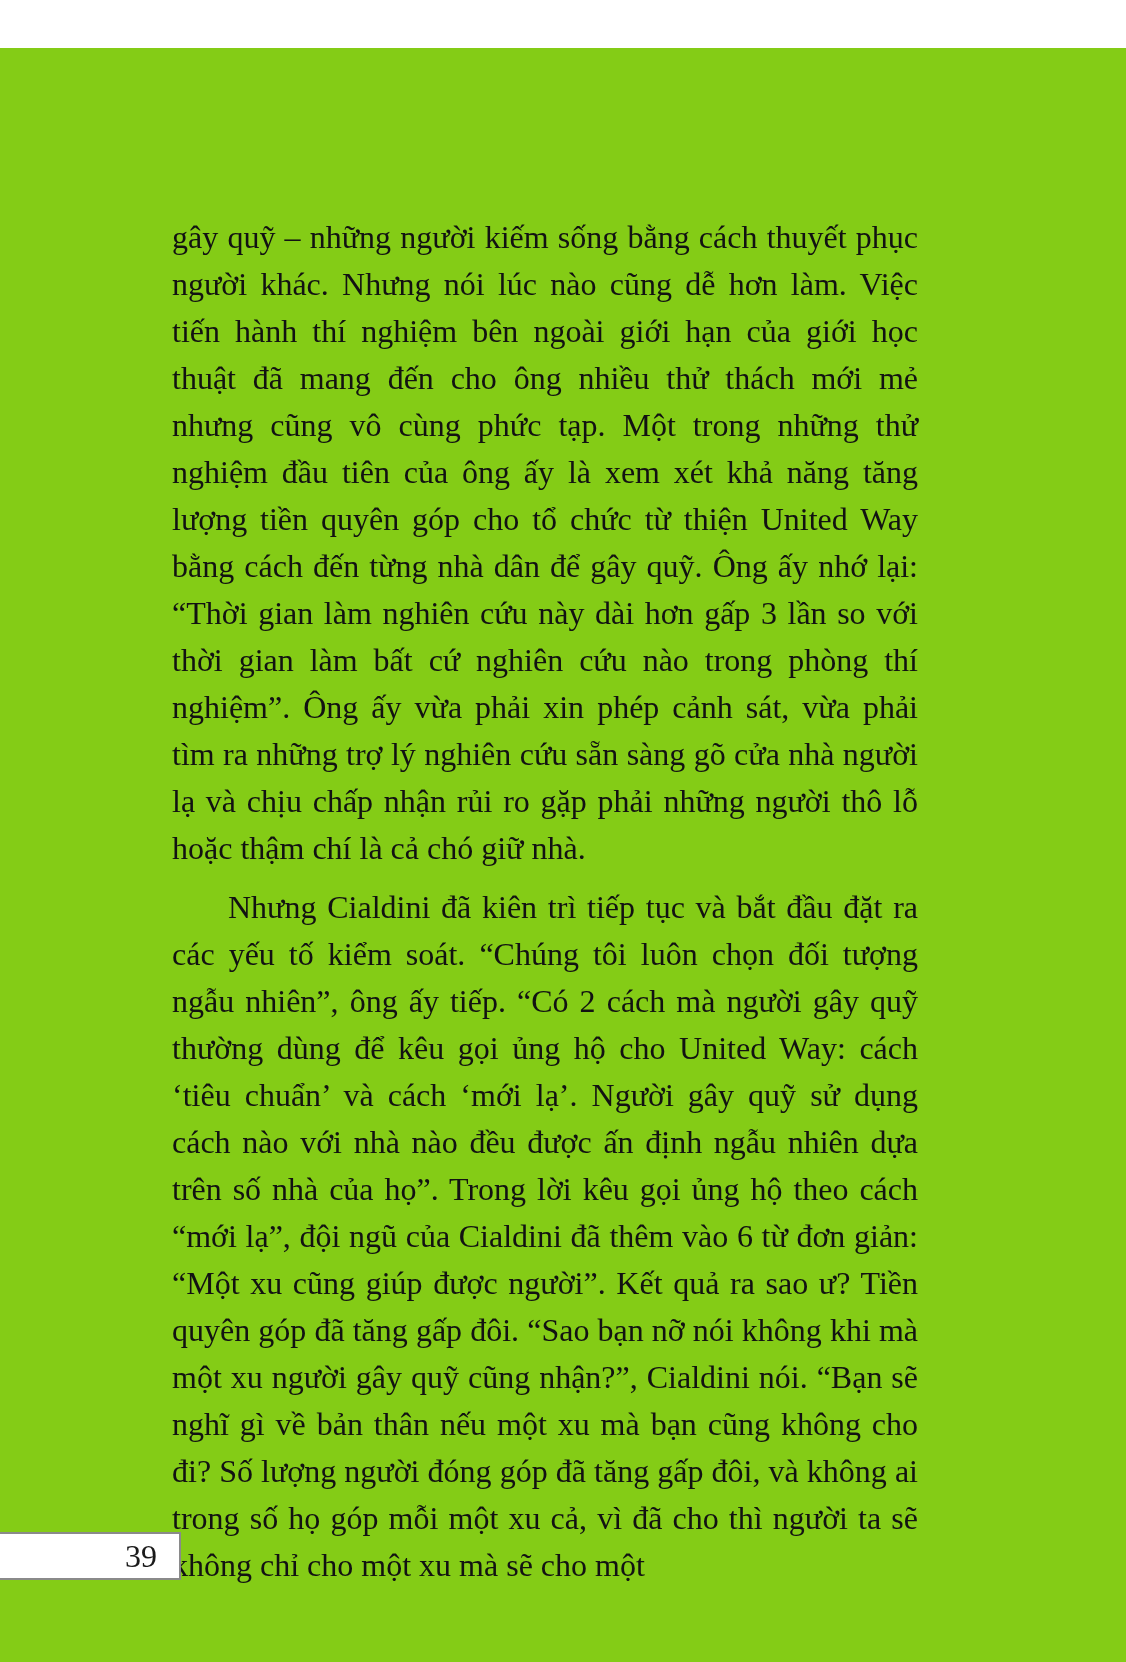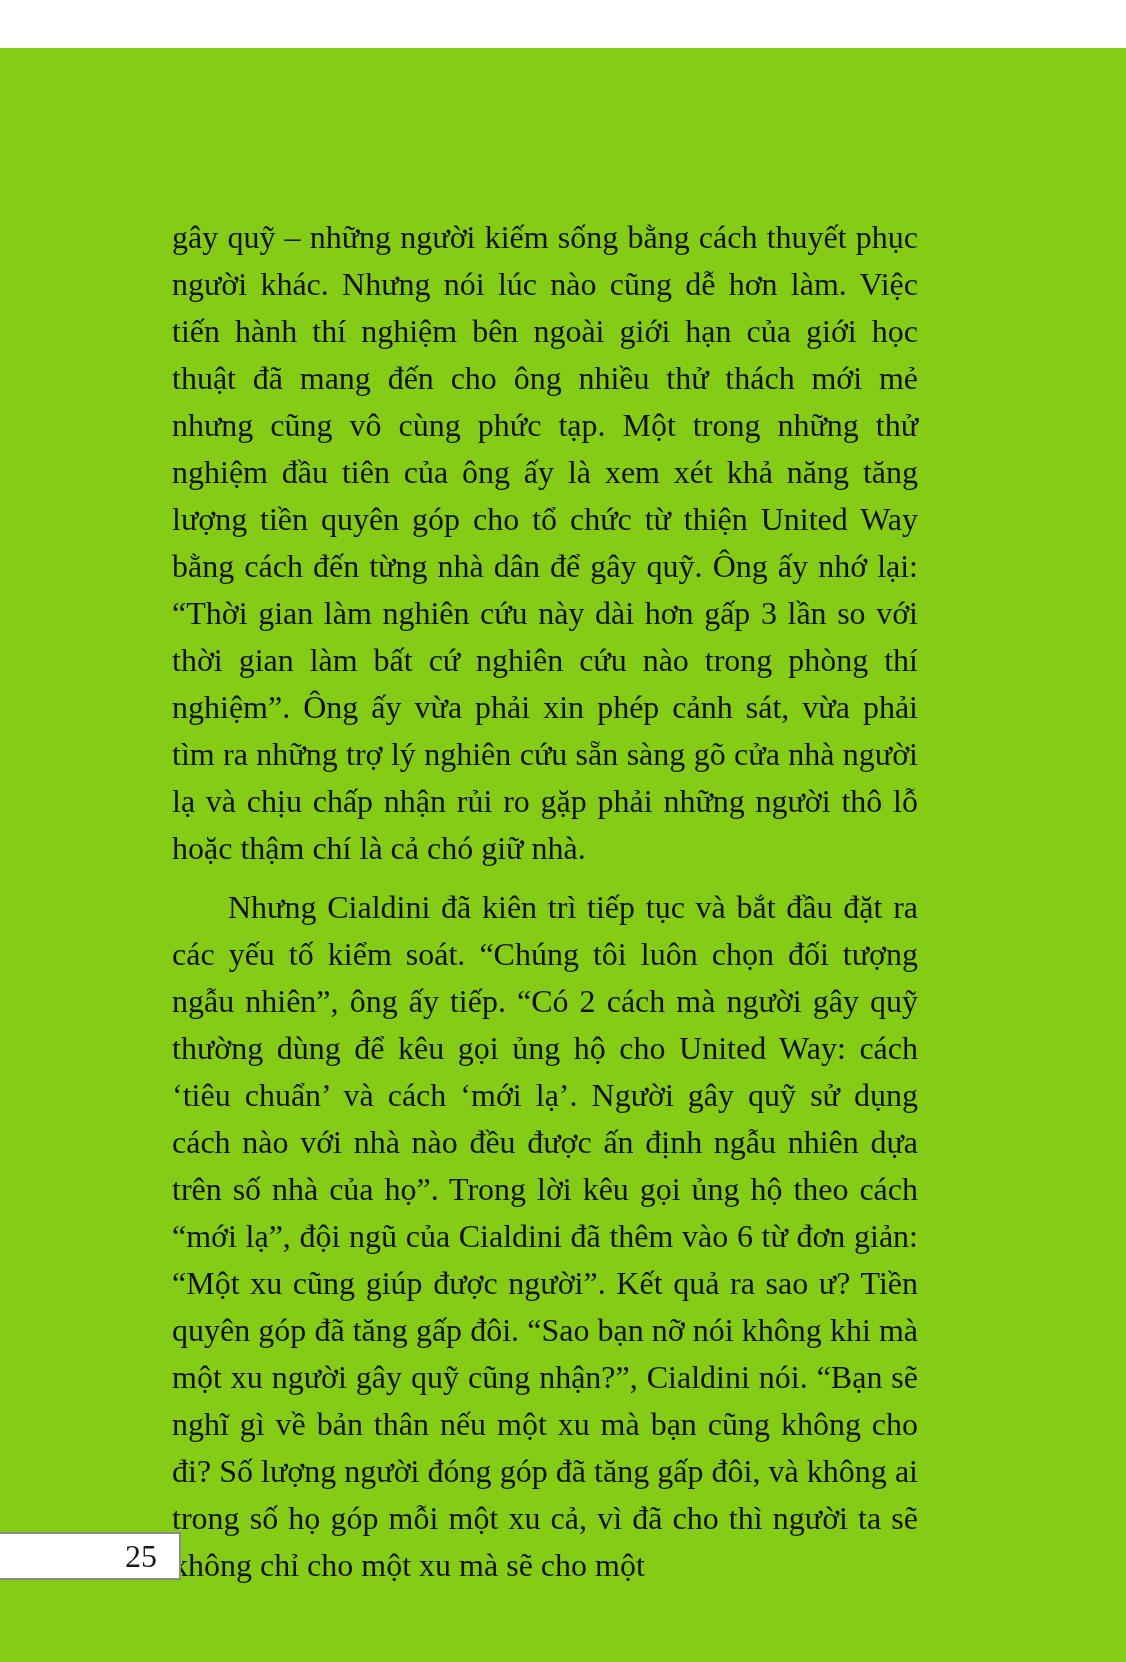--- a/index.html
+++ b/index.html
@@ -83,17 +83,17 @@
 
 <div class="page">
 
   <div class="body-text">
     <p>gây quỹ – những người kiếm sống bằng cách thuyết phục người khác. Nhưng nói lúc nào cũng dễ hơn làm. Việc tiến hành thí nghiệm bên ngoài giới hạn của giới học thuật đã mang đến cho ông nhiều thử thách mới mẻ nhưng cũng vô cùng phức tạp. Một trong những thử nghiệm đầu tiên của ông ấy là xem xét khả năng tăng lượng tiền quyên góp cho tổ chức từ thiện United Way bằng cách đến từng nhà dân để gây quỹ. Ông ấy nhớ lại: “Thời gian làm nghiên cứu này dài hơn gấp 3 lần so với thời gian làm bất cứ nghiên cứu nào trong phòng thí nghiệm”. Ông ấy vừa phải xin phép cảnh sát, vừa phải tìm ra những trợ lý nghiên cứu sẵn sàng gõ cửa nhà người lạ và chịu chấp nhận rủi ro gặp phải những người thô lỗ hoặc thậm chí là cả chó giữ nhà.</p>
     <p class="indented">Nhưng Cialdini đã kiên trì tiếp tục và bắt đầu đặt ra các yếu tố kiểm soát. “Chúng tôi luôn chọn đối tượng ngẫu nhiên”, ông ấy tiếp. “Có 2 cách mà người gây quỹ thường dùng để kêu gọi ủng hộ cho United Way: cách ‘tiêu chuẩn’ và cách ‘mới lạ’. Người gây quỹ sử dụng cách nào với nhà nào đều được ấn định ngẫu nhiên dựa trên số nhà của họ”. Trong lời kêu gọi ủng hộ theo cách “mới lạ”, đội ngũ của Cialdini đã thêm vào 6 từ đơn giản: “Một xu cũng giúp được người”. Kết quả ra sao ư? Tiền quyên góp đã tăng gấp đôi. “Sao bạn nỡ nói không khi mà một xu người gây quỹ cũng nhận?”, Cialdini nói. “Bạn sẽ nghĩ gì về bản thân nếu một xu mà bạn cũng không cho đi? Số lượng người đóng góp đã tăng gấp đôi, và không ai trong số họ góp mỗi một xu cả, vì đã cho thì người ta sẽ không chỉ cho một xu mà sẽ cho một</p>
   </div>
 
   <div class="footer">
     <div class="page-number-box">
-      <span class="page-number">25</span>
+      <span class="page-number">39</span>
     </div>
   </div>
 
 </div>
 
 </body></html>

